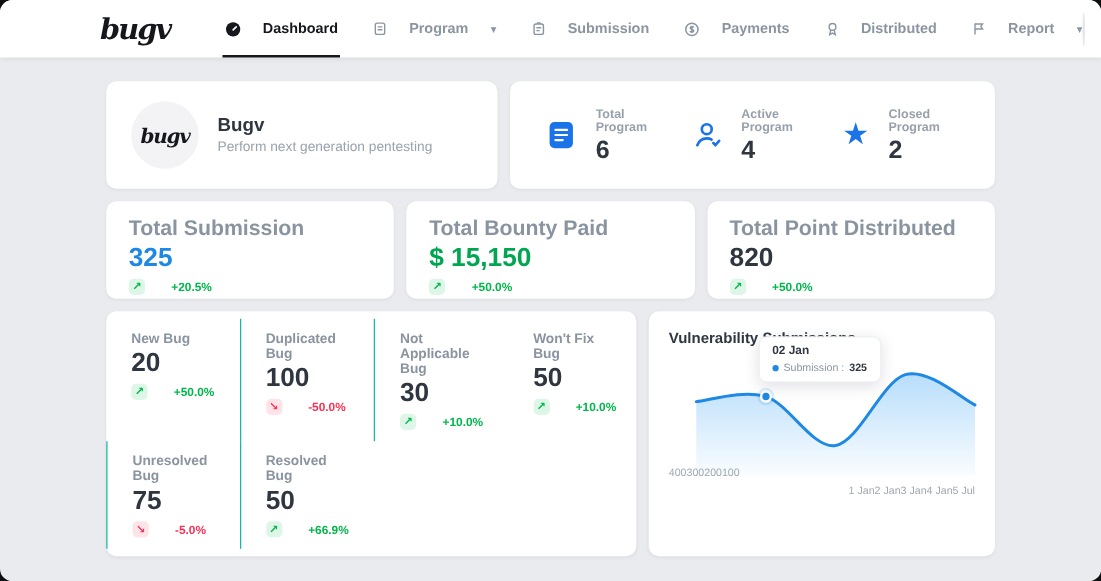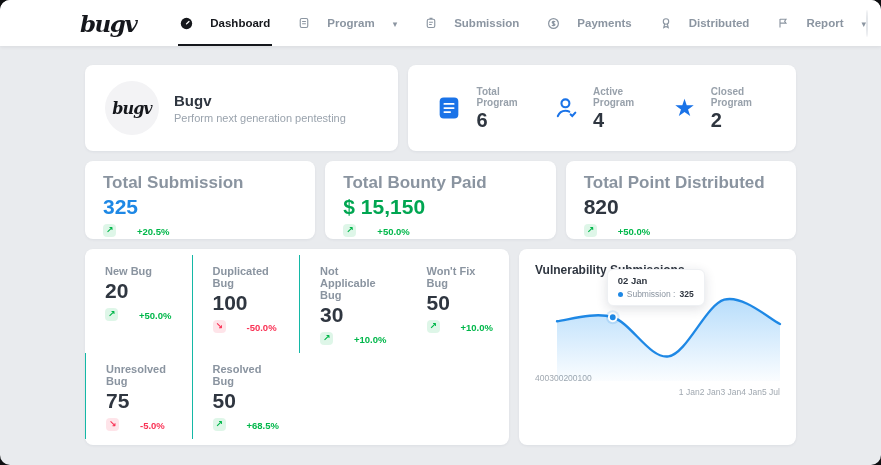--- a/index.html
+++ b/index.html
@@ -260,21 +260,21 @@
           <div class="delta trend-down">
             <span class="arrow"></span>
             <span>-5.0%</span>
           </div>
         </div>
         <div class="bug-cell">
           <div class="bug-label">Resolved Bug</div>
           <div class="bug-value">50</div>
           <div class="delta trend-up">
             <span class="arrow"></span>
-            <span>+68.5%</span>
+            <span>+66.9%</span>
           </div>
         </div>
       </div>
 
       <div class="card chart-card">
         <div class="chart-title">Vulnerability Submissions</div>
         <div class="chart-body">
           <div class="y-axis">
             <span>400</span>
             <span>300</span>

